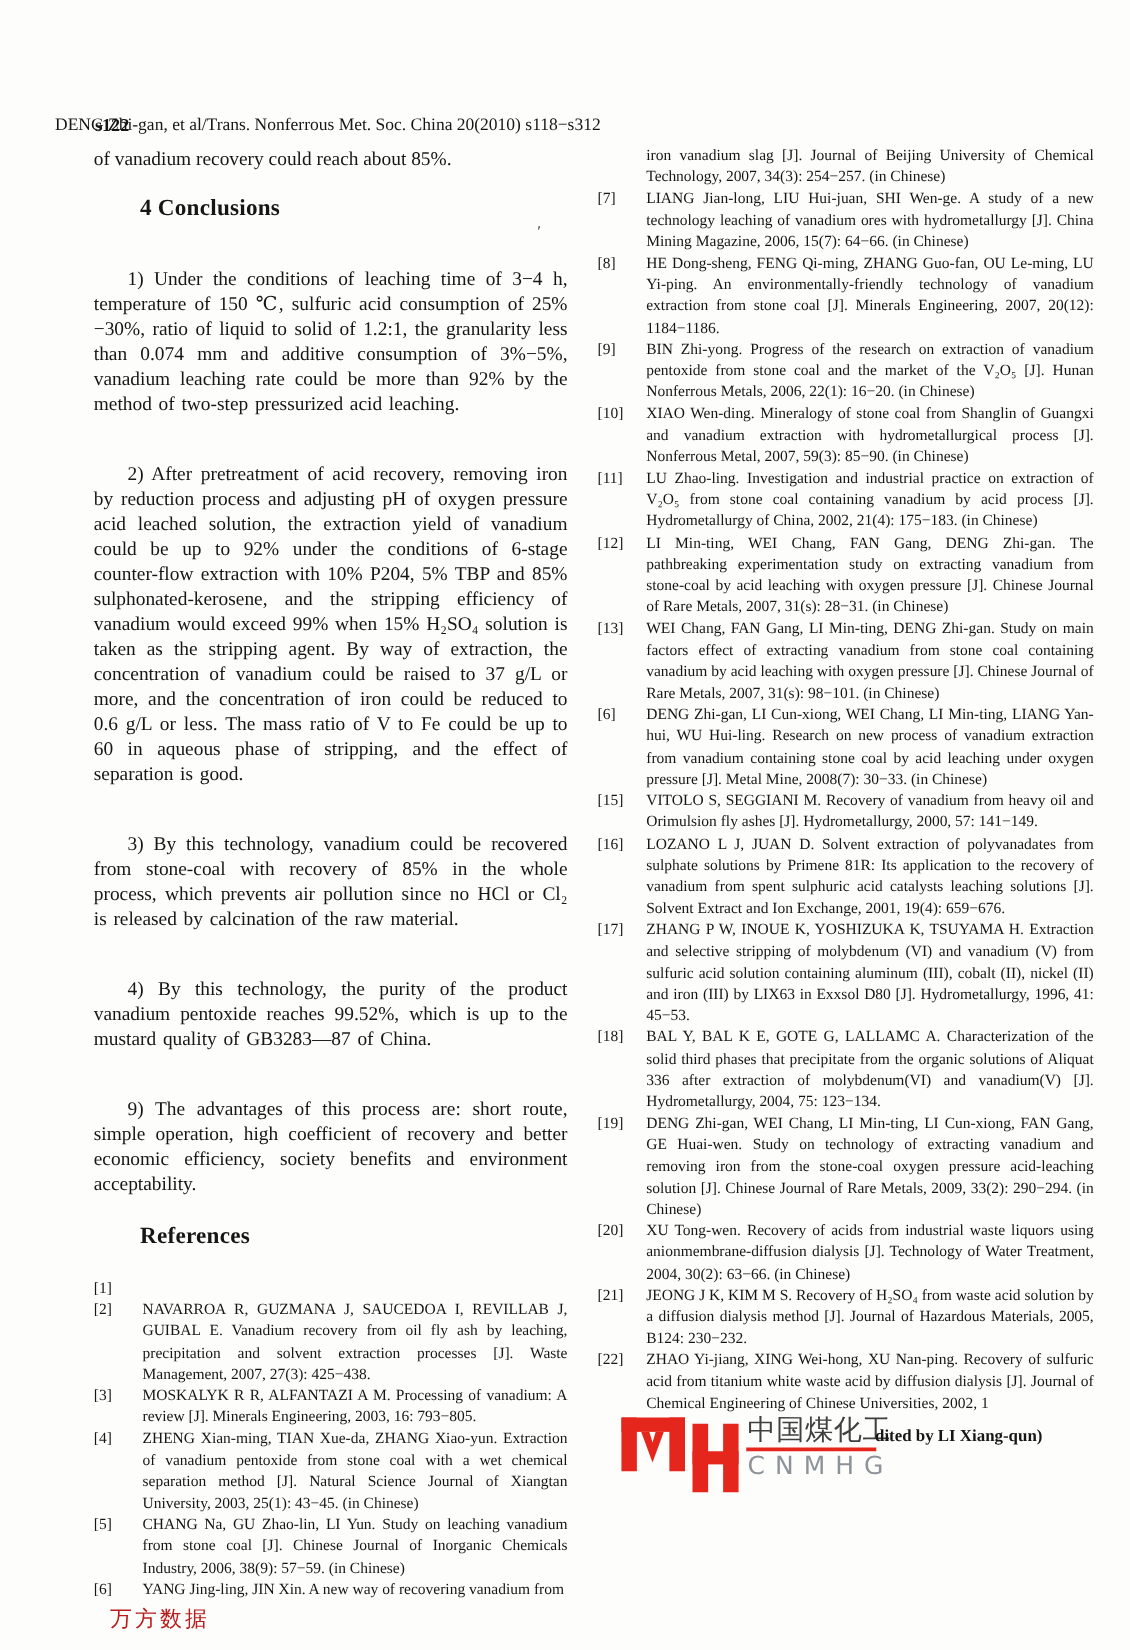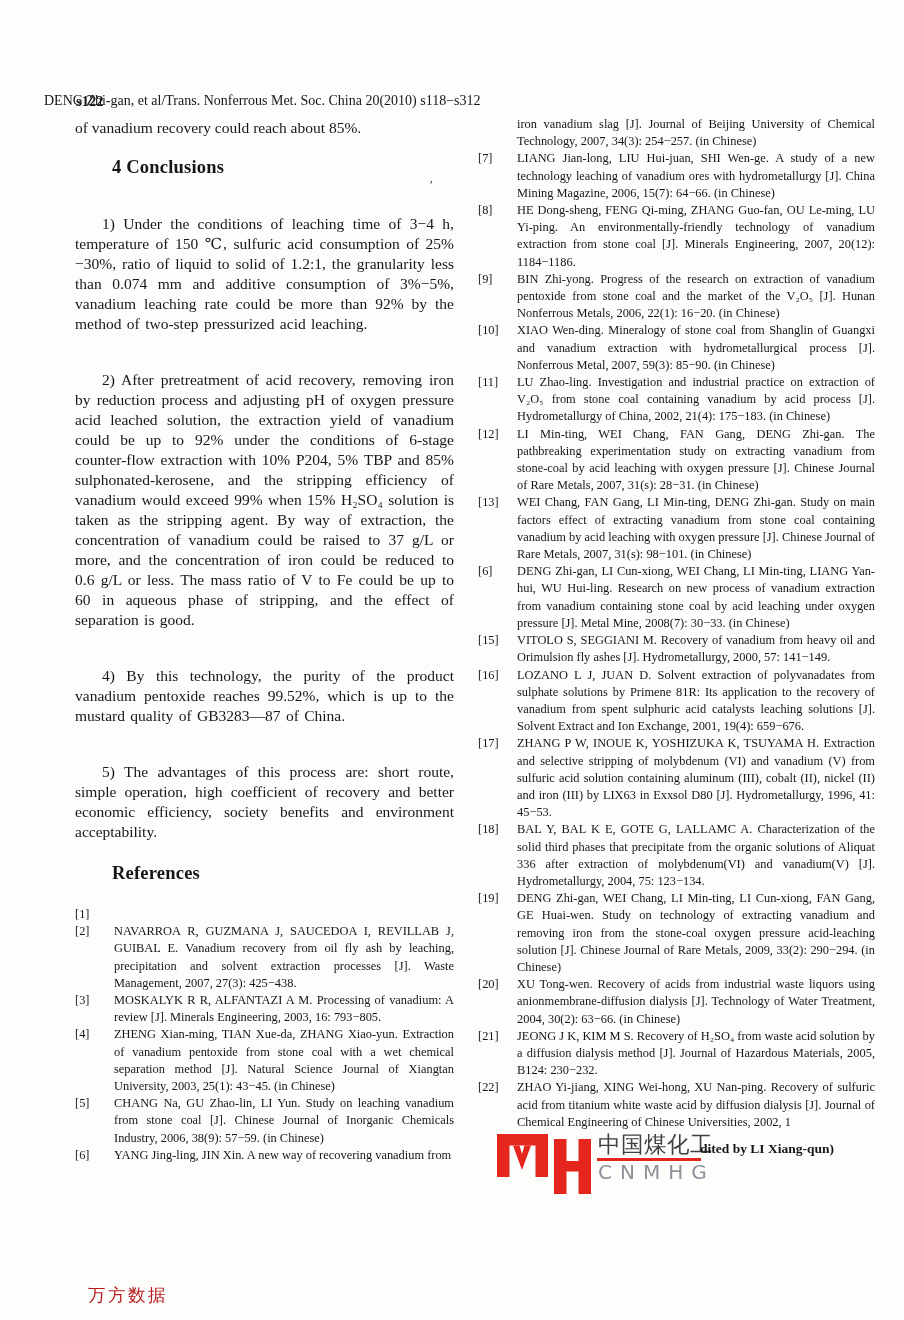--- a/index.html
+++ b/index.html
@@ -94,22 +94,23 @@
   <div class="hdr-citation">DENG Zhi-gan, et al/Trans. Nonferrous Met. Soc. China 20(2010) s118−s312</div>
 
   <span class="speck">ʹ</span>
 
   <div class="col-left">
     <div class="lead-line">of vanadium recovery could reach about 85%.</div>
     <h2 class="sect">4 Conclusions</h2>
     <div class="paras">
         <p>1) Under the conditions of leaching time of 3−4 h, temperature of 150 ℃, sulfuric acid consumption of 25%−30%, ratio of liquid to solid of 1.2:1, the granularity less than 0.074 mm and additive consumption of 3%−5%, vanadium leaching rate could be more than 92% by the method of two-step pressurized acid leaching.</p>
         <p>2) After pretreatment of acid recovery, removing iron by reduction process and adjusting pH of oxygen pressure acid leached solution, the extraction yield of vanadium could be up to 92% under the conditions of 6-stage counter-flow extraction with 10% P204, 5% TBP and 85% sulphonated-kerosene, and the stripping efficiency of vanadium would exceed 99% when 15% H₂SO₄ solution is taken as the stripping agent. By way of extraction, the concentration of vanadium could be raised to 37 g/L or more, and the concentration of iron could be reduced to 0.6 g/L or less. The mass ratio of V to Fe could be up to 60 in aqueous phase of stripping, and the effect of separation is good.</p>
+        <p>3) By this technology, vanadium could be recovered from stone-coal with recovery of 85% in the whole process, which prevents air pollution since no HCl or Cl₂ is released by calcination of the raw material.</p>
         <p>4) By this technology, the purity of the product vanadium pentoxide reaches 99.52%, which is up to the mustard quality of GB3283—87 of China.</p>
-        <p>5) The advantages of this process are: short route, simple operation, high coefficient of recovery and better economic efficiency, society benefits and environment acceptability.</p>
+        <p>9) The advantages of this process are: short route, simple operation, high coefficient of recovery and better economic efficiency, society benefits and environment acceptability.</p>
       </div>
     <h2 class="sect refs-head">References</h2>
     <div class="refs">
         <div class="ref-item">
           <span class="ref-num">[1]</span>
         </div>
         <div class="ref-item">
           <span class="ref-num">[2]</span>
           <span class="ref-text">NAVARROA R, GUZMANA J, SAUCEDOA I, REVILLAB J, GUIBAL E. Vanadium recovery from oil fly ash by leaching, precipitation and solvent extraction processes [J]. Waste Management, 2007, 27(3): 425−438.</span>
         </div>

